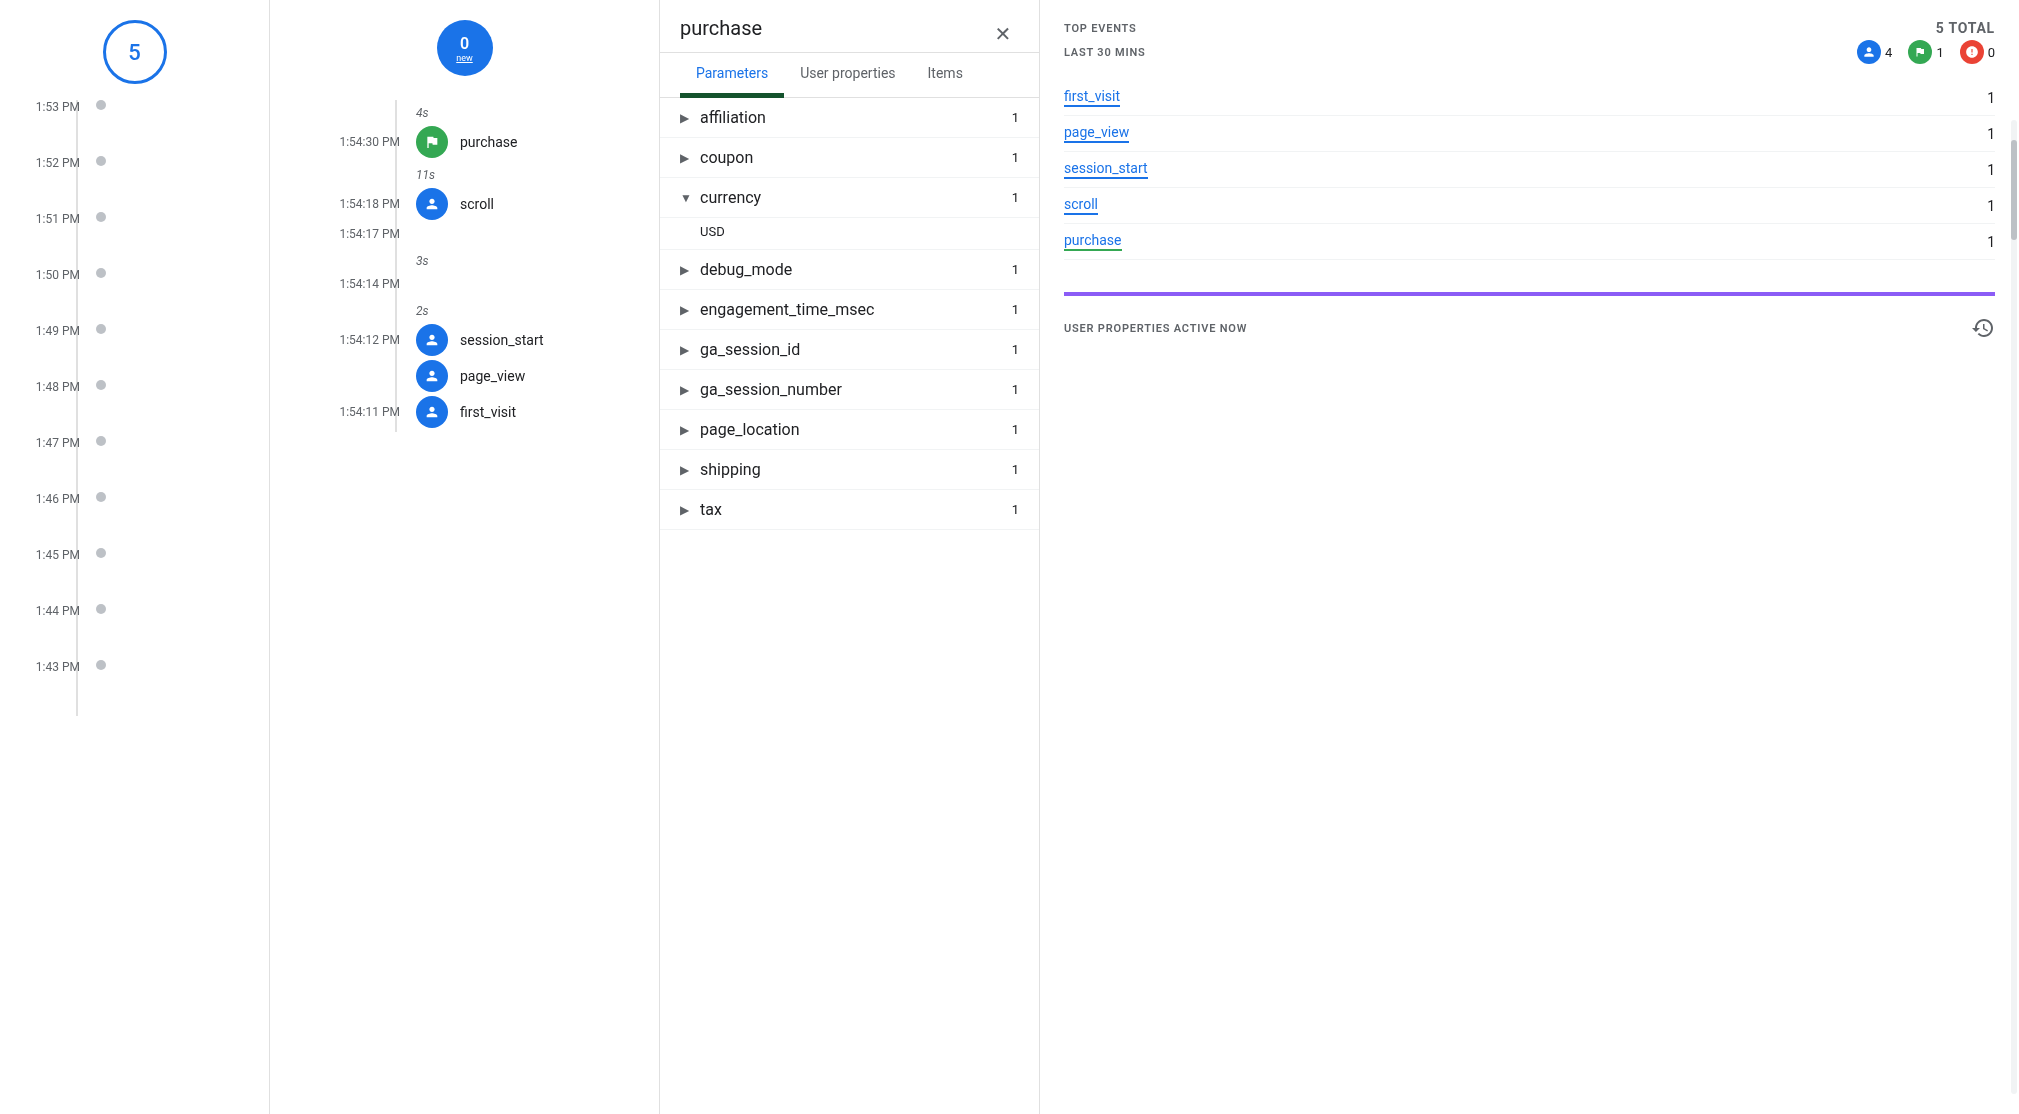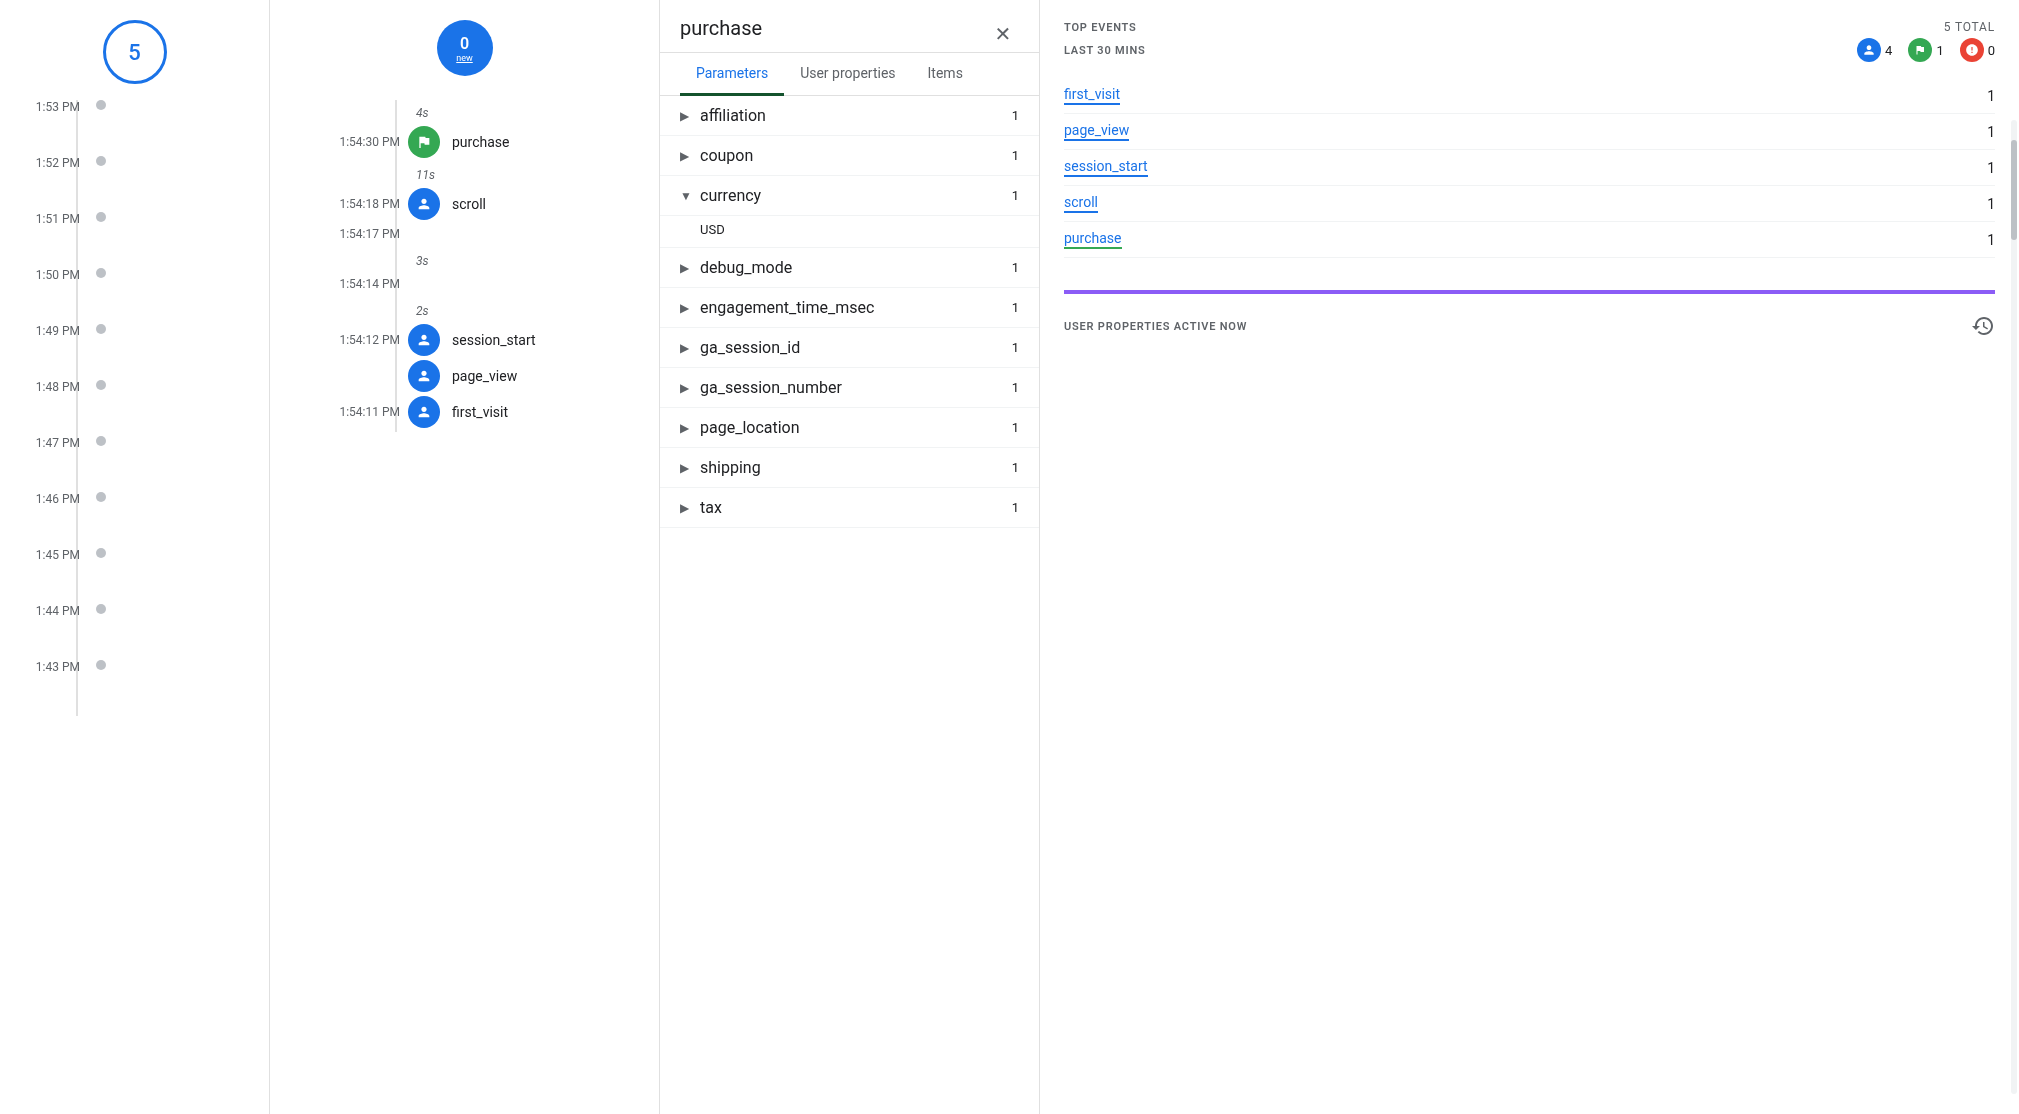--- a/index.html
+++ b/index.html
@@ -127,21 +127,21 @@
       align-items: center;
       margin-bottom: 4px;
       position: relative;
     }
 
     .event-time {
       font-size: 12px;
       color: #5f6368;
       width: 110px;
       text-align: right;
-      margin-right: 8px;
+      margin-right: 16px;
     }
 
     .event-icon {
       width: 32px;
       height: 32px;
       border-radius: 50%;
       display: flex;
       align-items: center;
       justify-content: center;
       flex-shrink: 0;
@@ -217,21 +217,21 @@
       padding: 12px 16px;
       font-size: 14px;
       color: #5f6368;
       cursor: pointer;
       border-bottom: 3px solid transparent;
       margin-bottom: -1px;
     }
 
     .detail-tab.active {
       color: #1a73e8;
-      border-bottom: 3px solid #14532d;
+      border-bottom: 5px solid #14532d;
     }
 
     .detail-content {
       overflow-y: auto;
       flex: 1;
     }
 
     .param-row {
       display: flex;
       align-items: center;
@@ -288,22 +288,22 @@
 
     .top-events-title {
       font-size: 11px;
       font-weight: 600;
       color: #5f6368;
       letter-spacing: 0.8px;
       text-transform: uppercase;
     }
 
     .total-label {
-      font-size: 12px;
-      font-weight: 400;
+      font-size: 14px;
+      font-weight: 700;
       color: #5f6368;
       letter-spacing: 0.8px;
       text-transform: uppercase;
     }
 
     .last-30-row {
       display: flex;
       align-items: center;
       margin-bottom: 16px;
       gap: 16px;

